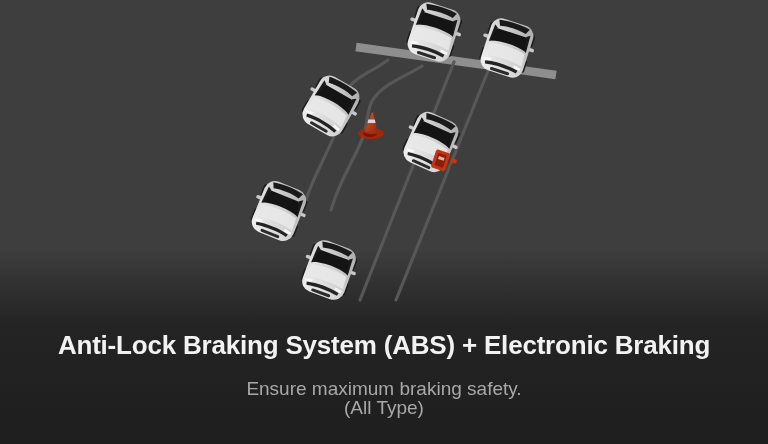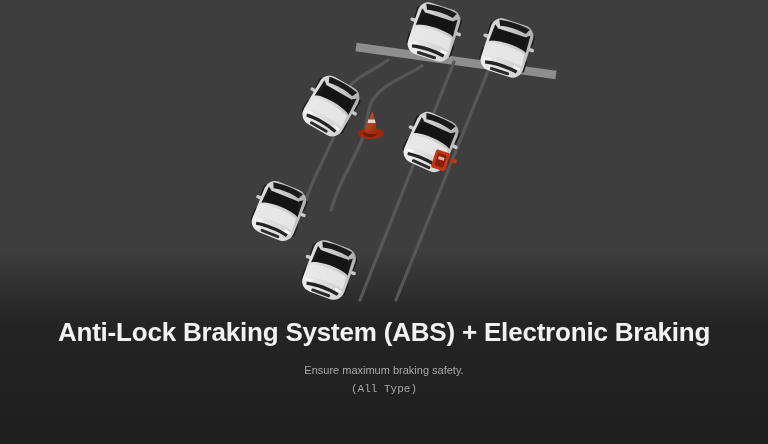--- a/index.html
+++ b/index.html
@@ -13,29 +13,29 @@
       #242424 73%,
       var(--background-bottom,#1e1e1e) 100%);
   }
   svg.scene { position:absolute; left:0; top:0; width:768px; height:444px; display:block; }
 
   .start-bar { stroke: var(--road-marking,#8e8e8e); stroke-width:8.5; }
   .track { stroke: var(--tire-track,#575757); stroke-width:3.2; fill:none; stroke-linecap:round; }
 
   .caption { position:absolute; left:0; right:0; top:311px; text-align:center; }
   .title {
-    margin:4px; color: var(--title-text,#f2f2f2);
+    margin:17px; color: var(--title-text,#f2f2f2);
     font-size:26px; line-height:34px; font-weight:800; letter-spacing:-0.2px;
   }
   .title span { display:block; }
   .sub {
     margin:12px 0 0; color: var(--subtitle-text,#a8a8a8);
-    font-size:11px; line-height:19px; font-weight:400;
+    font-size:19px; line-height:19px; font-weight:400;
   }
-  .note { margin-top:0;font-family:Liberation Mono, monospace; }
+  .note { margin-top:0; }
 </style>
 </head>
 <body>
 
 <div class="stage">
 
   <svg class="scene" viewBox="0 0 768 444" aria-hidden="true">
     <defs>
       <linearGradient id="carBody" x1="0%" y1="100%" x2="100%" y2="0%">
         <stop offset="0%" stop-color="#f2f2f2"></stop>

